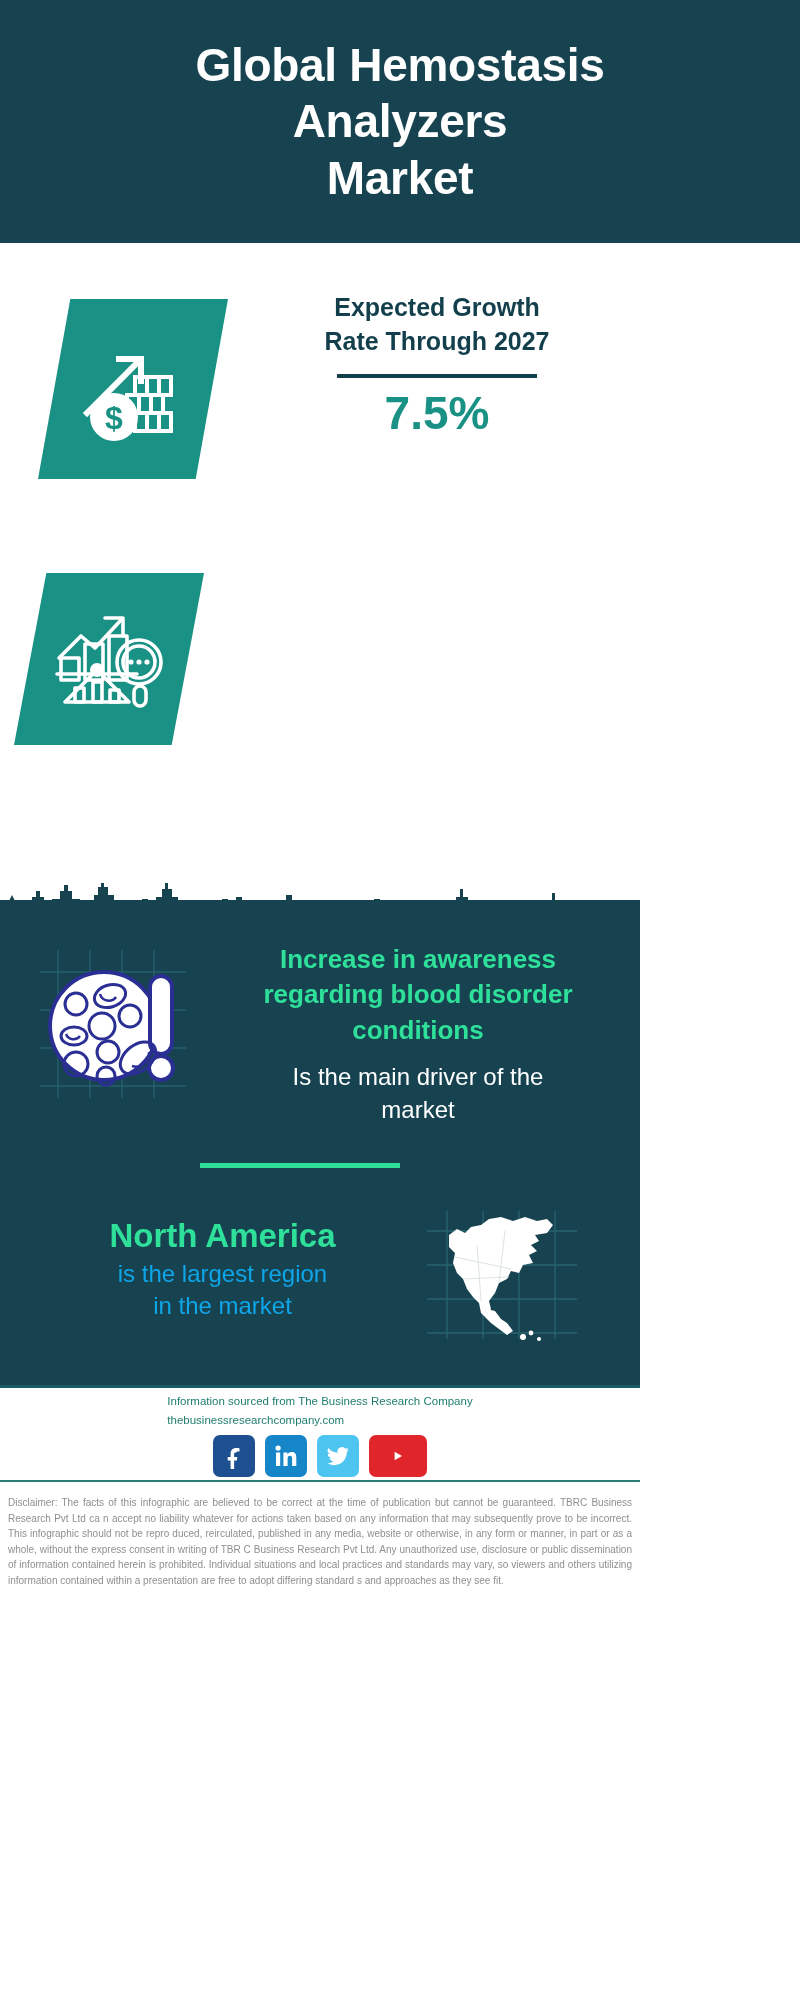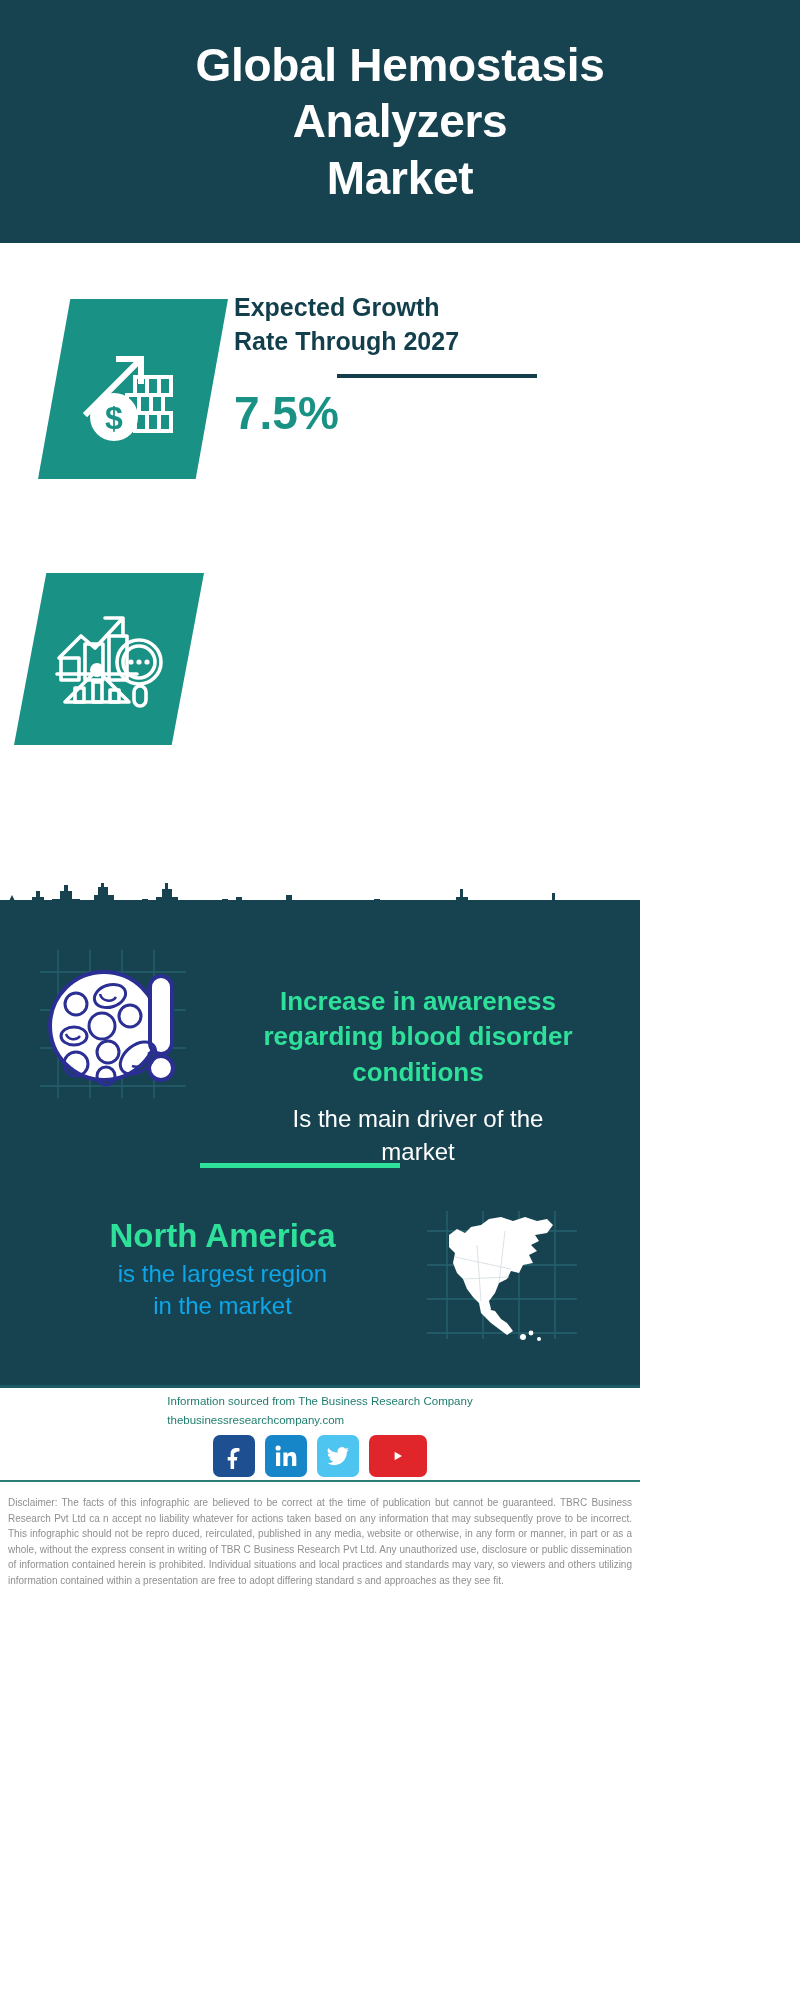--- a/index.html
+++ b/index.html
@@ -41,21 +41,21 @@
     position:absolute; top:48px; left:0; width:640px; height:215px;
     display:flex; align-items:flex-start;
   }
   .para-left {
     width:190px; height:180px; margin-left:38px; margin-top:8px;
     background:#199184;
     -webkit-clip-path: polygon(17% 0, 100% 0, 83% 100%, 0 100%);
     clip-path: polygon(17% 0, 100% 0, 83% 100%, 0 100%);
     display:flex; align-items:center; justify-content:center;
   }
-  .growth-text { flex:1; padding-left:6px; }
+  .growth-text { flex:1; text-align:center; padding-left:6px; }
   .label-dark {
     color:#133f4d; font-size:25px; font-weight:bold; line-height:1.34;
   }
   .rule-dark { width:200px; height:4px; background:#133f4d; margin:16px auto 10px auto; }
   .value-green { color:#199184; font-size:46px; font-weight:bold; line-height:1.1; }
 
   
   .size-row {
     position:absolute; top:320px; left:0; width:640px; height:220px;
     display:flex; align-items:flex-start;
@@ -78,21 +78,21 @@
   .dark-body {
     position:absolute; top:900px; left:0; width:640px; height:485px;
     background:#174350;
   }
   .driver-row {
     position:absolute; top:22px; left:0; width:640px; height:215px;
     display:flex; align-items:flex-start;
   }
   .cell-icon-box { width:190px; height:165px; margin-left:28px; margin-top:18px; position:relative; }
   .driver-text { flex:1; text-align:center; padding-right:22px; padding-top:20px; }
-  .driver-head { color:#2fe09a; font-size:26px; font-weight:bold; line-height:1.36;margin-top:42px; }
+  .driver-head { color:#2fe09a; font-size:26px; font-weight:bold; line-height:1.36; }
   .driver-sub { color:#ffffff; font-size:24px; line-height:1.38; margin-top:12px;text-align:center; }
 
   .rule-green { position:absolute; top:263px; left:200px; width:200px; height:5px; background:#2fe09a; }
 
   .region-row {
     position:absolute; top:305px; left:0; width:640px; height:160px;
     display:flex; align-items:flex-start;
   }
   .region-text { width:415px; text-align:center; padding-top:10px; padding-left:30px; }
   .region-head { color:#2fe09a; font-size:33px; font-weight:bold; line-height:1.3; }

